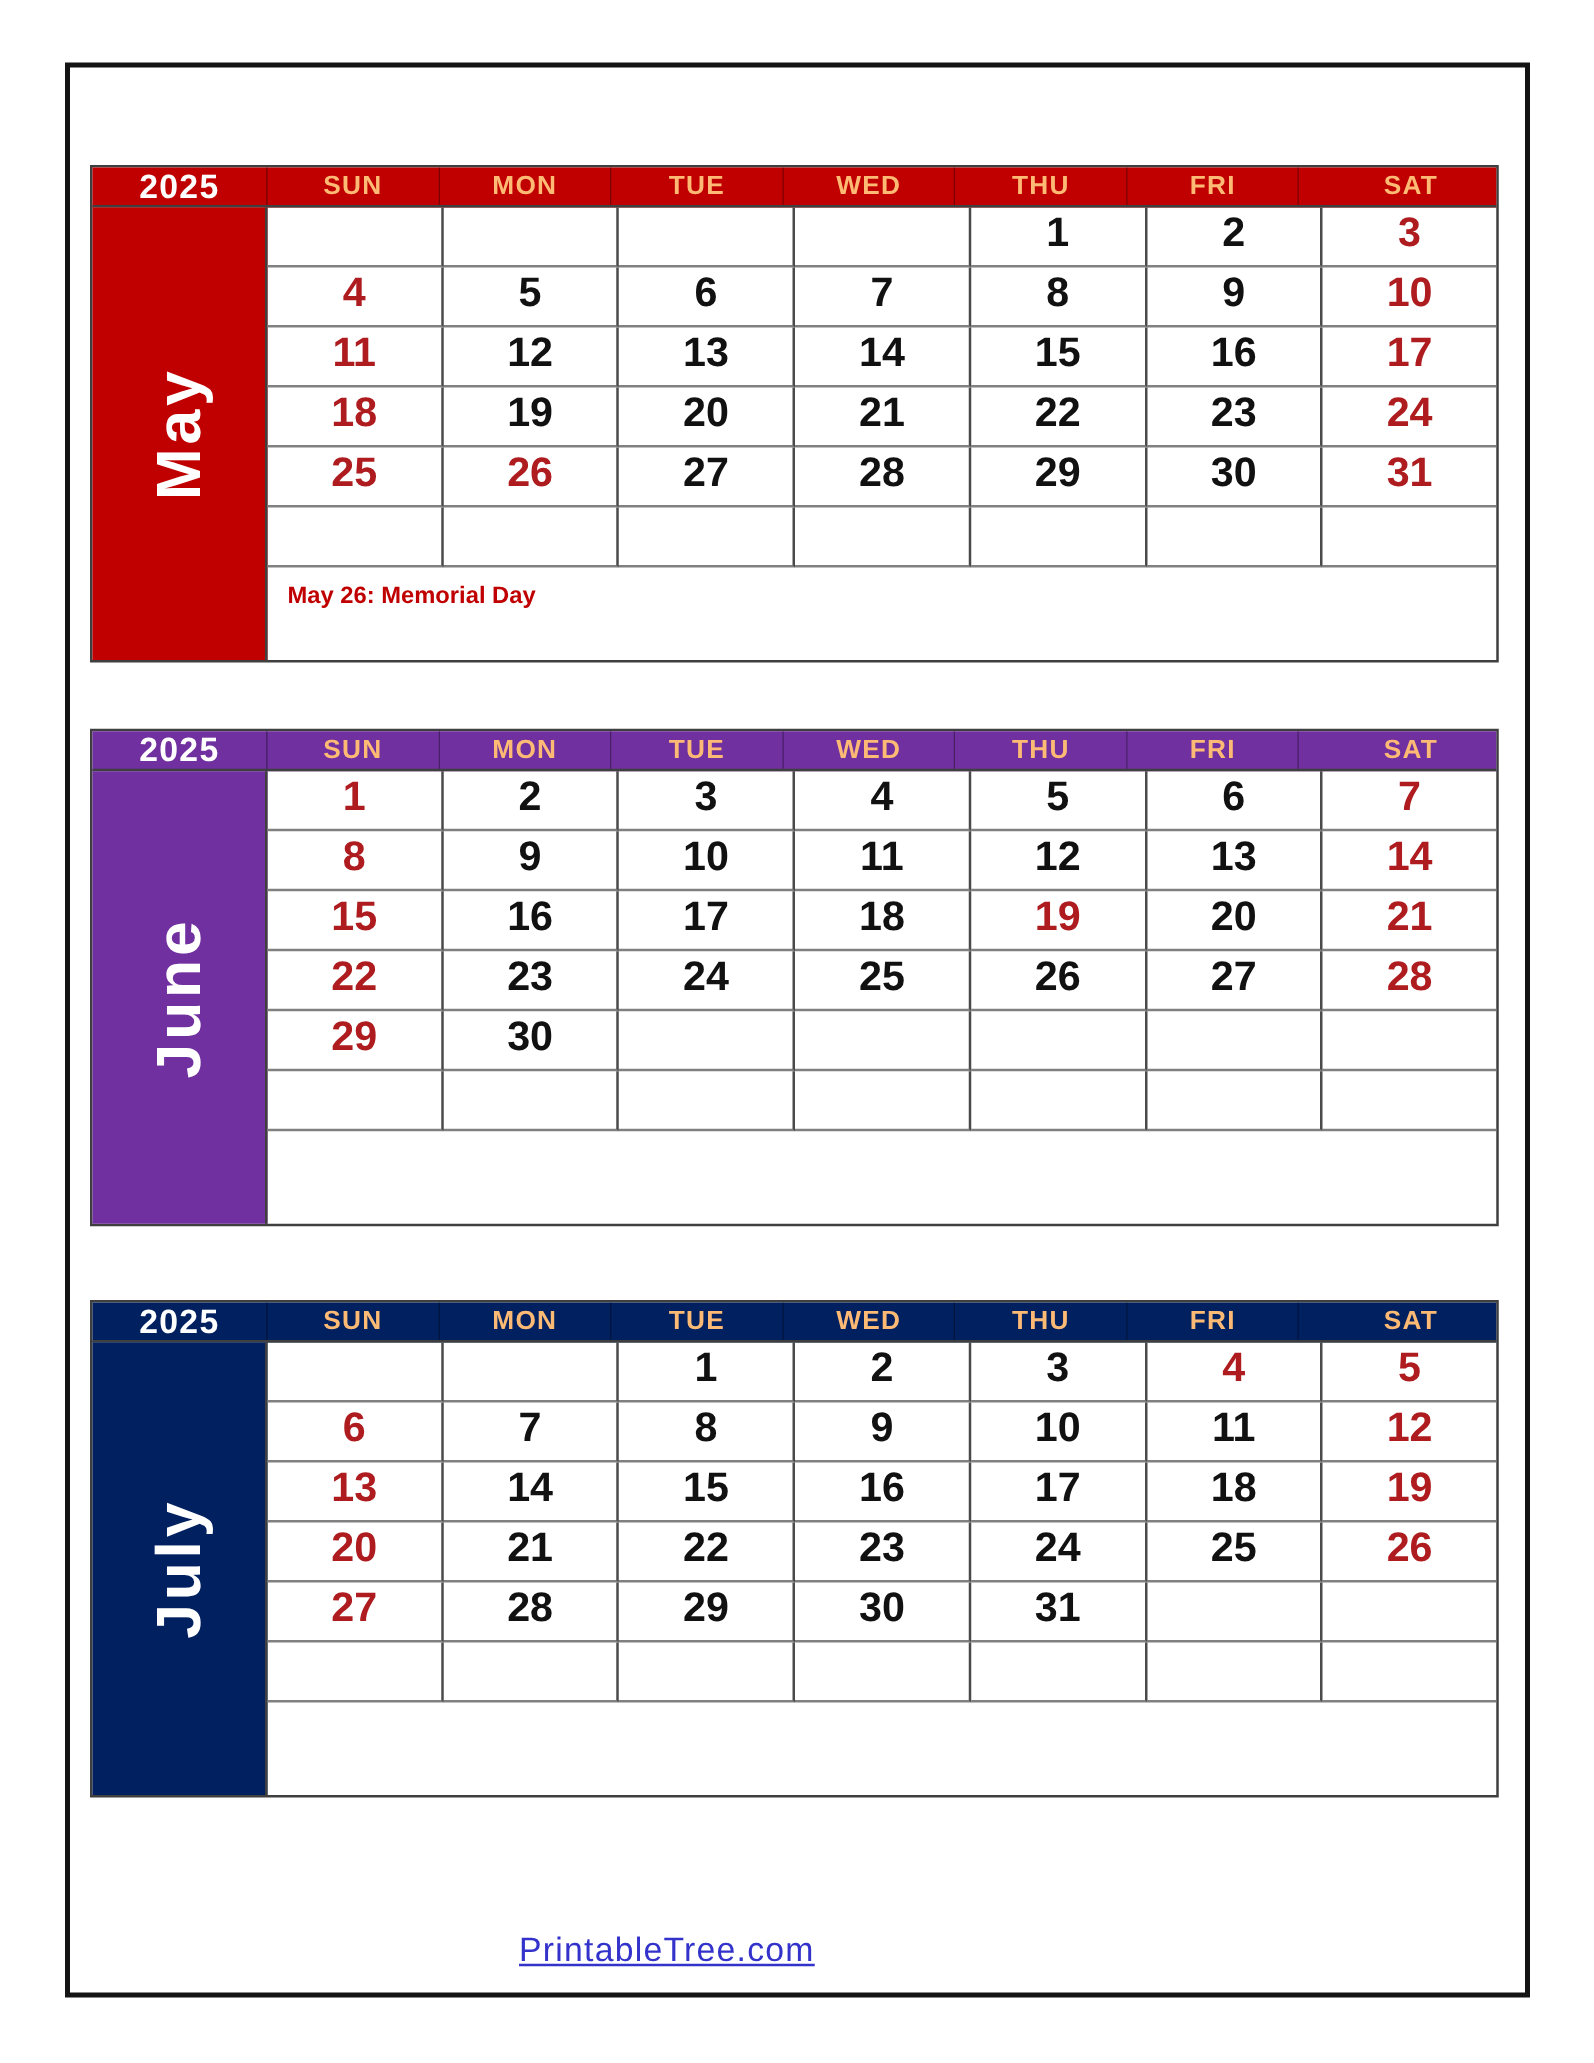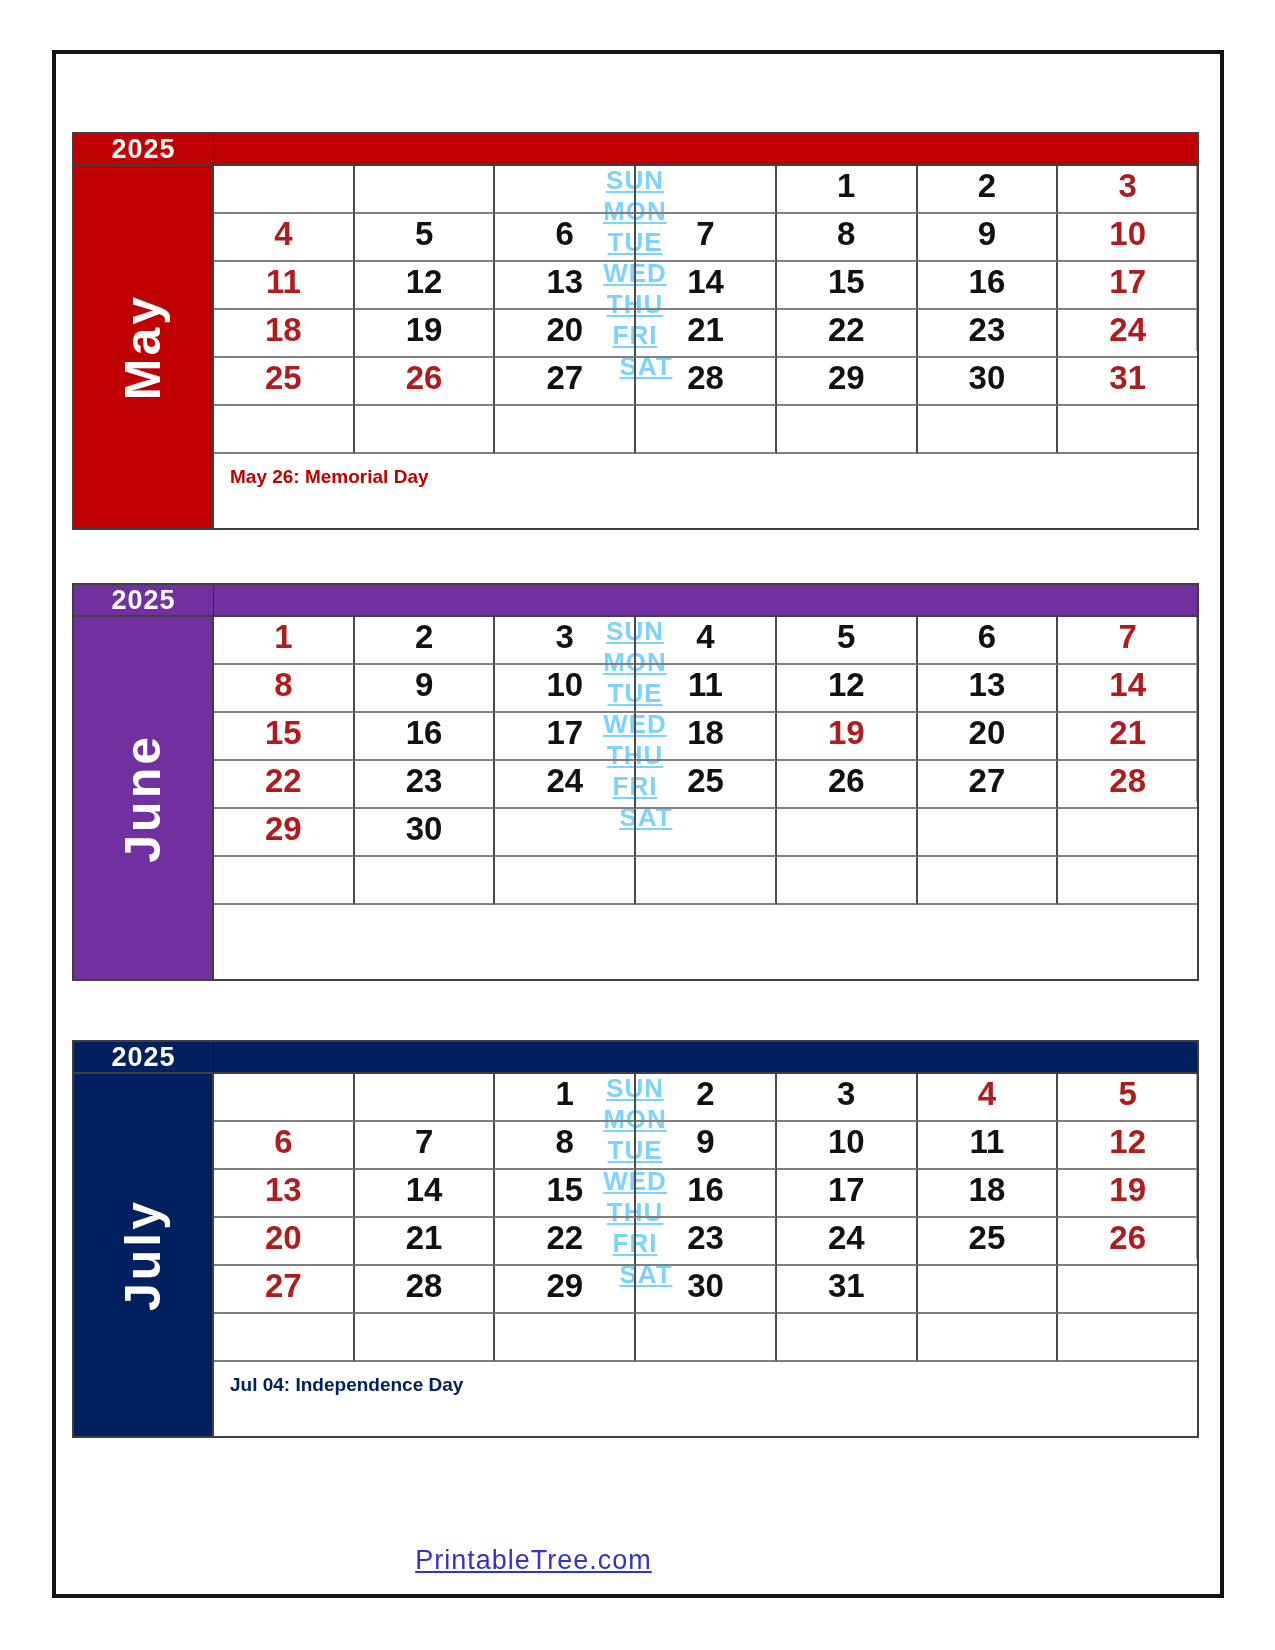--- a/index.html
+++ b/index.html
@@ -28,41 +28,39 @@
   .month.m0 { top: 132px; }
   .month.m1 { top: 583px; }
   .month.m2 { top: 1040px; }
 
   .header-row {
     display: flex;
     height: 32px;
     box-sizing: border-box;
     background: var(--accent);
     border-bottom: 2px solid var(--grid-dark, #3F3F3F);
-    flex-direction: column;
   }
   .year-cell {
     width: 140px;
     box-sizing: border-box;
     color: #ffffff;
     font-weight: bold;
     font-size: 27px;
     letter-spacing: 1px;
     display: flex; align-items: center; justify-content: center;
     border-right: 1px solid rgba(0,0,0,0.40);
   }
   .dow-cell {
     flex: 1;
-    color: #7dd3fc;
-    font-weight: bold;
-    font-size: 26px;
+    color: #fdba74;
+    font-weight: bold;
+    font-size: 21px;
     letter-spacing: 1px;
     display: flex; align-items: center; justify-content: center;
     border-right: 1px solid rgba(0,0,0,0.35);
-    text-decoration: underline;
   }
   .dow-cell:last-child { border-right: none; margin-left: 21px; }
 
   .body { display: flex; height: 362px; }
   .sidebar {
     width: 140px;
     box-sizing: border-box;
     background: var(--accent);
     border-right: 2px solid var(--grid-dark, #3F3F3F);
     display: flex; align-items: center; justify-content: center;
@@ -327,21 +325,20 @@
           </div>
           <div class="week-row">
             <div class="day-cell"></div>
             <div class="day-cell"></div>
             <div class="day-cell"></div>
             <div class="day-cell"></div>
             <div class="day-cell"></div>
             <div class="day-cell"></div>
             <div class="day-cell"></div>
           </div>
-          <div class="note-row">Jul 04: Independence Day</div>
         </div>
       </div>
     </section>
   </div>
 
 <div class="footer">
   <a class="footer-link" href="#">PrintableTree.com</a>
 </div>
 
 </body></html>

